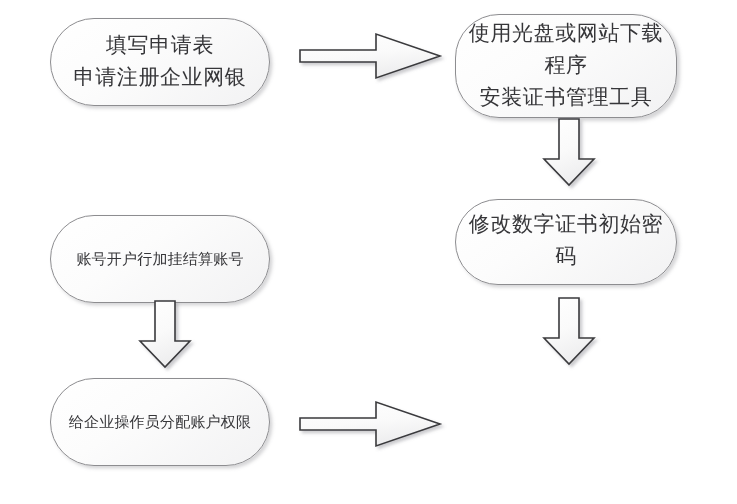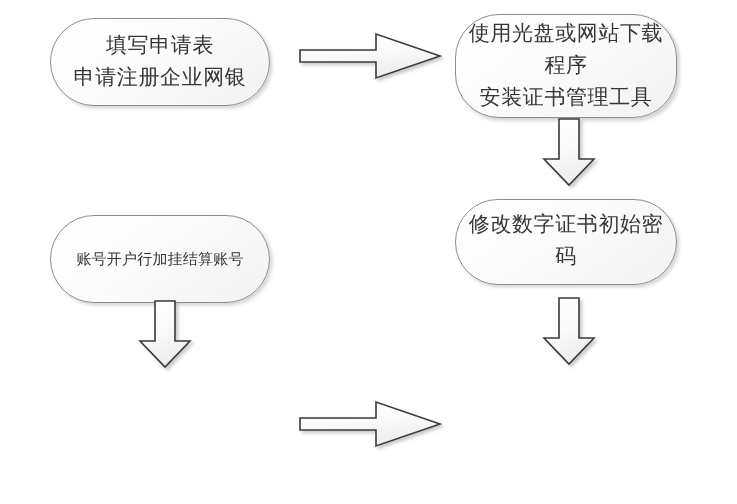--- a/index.html
+++ b/index.html
@@ -88,20 +88,23 @@
   </div>
 
   <div class="node" style="left:455px; top:199px; width:222px; height:86px;font-family:Liberation Mono, monospace;">
     <div class="node-label">修改数字证书初始密码</div>
   </div>
 
   <div class="node" style="left:50px; top:199px; width:220px; height:88px;margin-top:16px;">
     <div class="node-label tight">账号开户行加挂结算账号</div>
   </div>
 
+  <div class="node" style="left:50px; top:378px; width:220px; height:88px;">
+    <div class="node-label tight">给企业操作员分配账户权限</div>
+  </div>
 
 
   <div class="arrow" style="left:298px; top:30px; width:146px; height:52px;">
     <svg width="146" height="52" viewBox="0 0 146 52">
       <path class="arrow-body" filter="url(#arrowShadow)" d="M 2,20 L 78,20 L 78,4 L 142,26 L 78,48 L 78,32 L 2,32 Z"></path>
     </svg>
   </div>
 
   <div class="arrow" style="left:540px; top:117px; width:58px; height:72px;">
     <svg width="58" height="72" viewBox="0 0 58 72">

